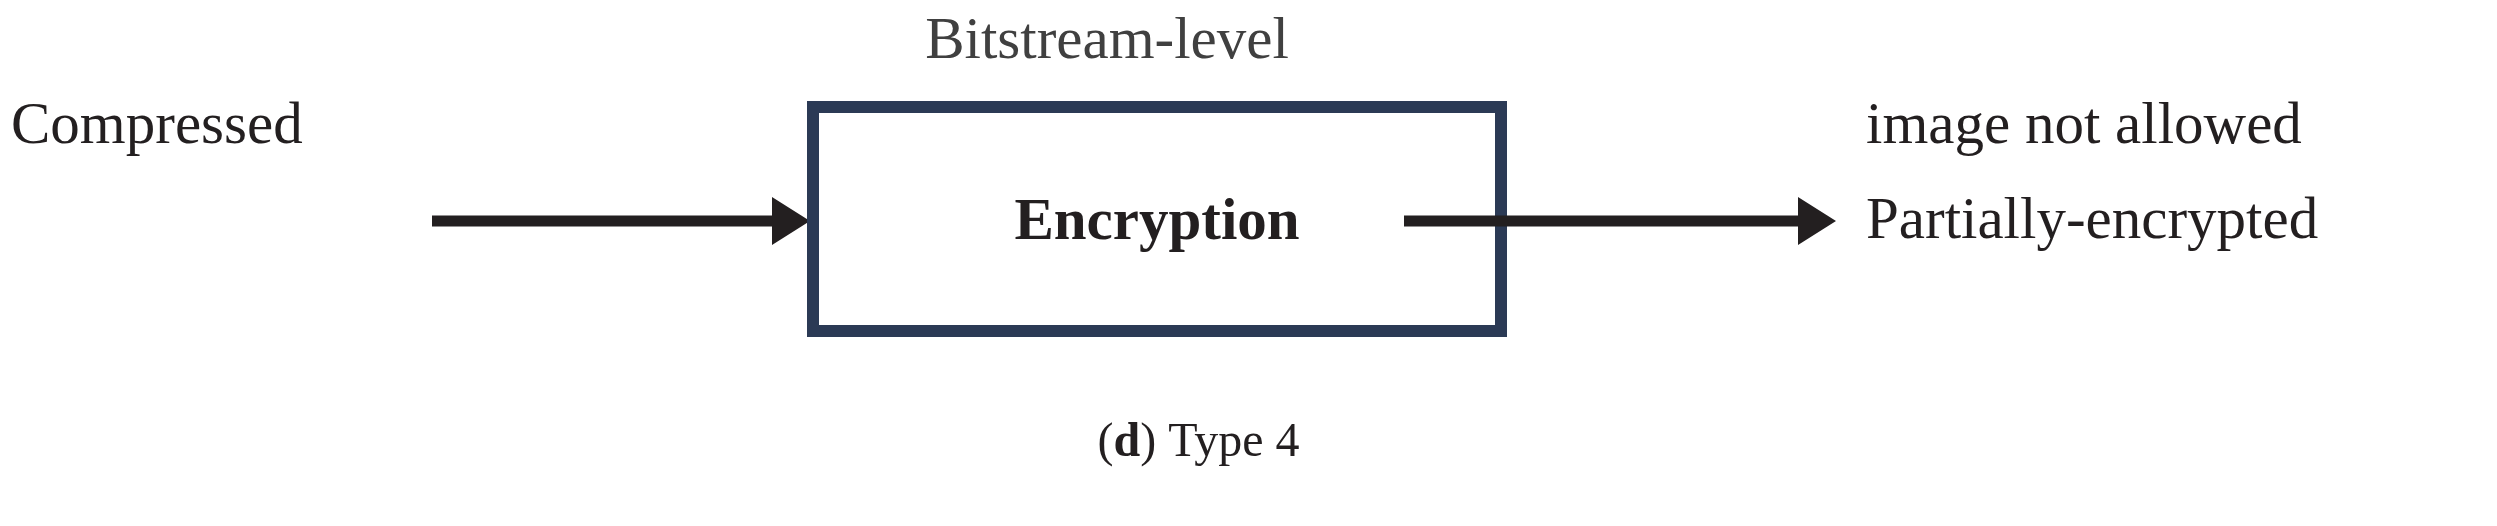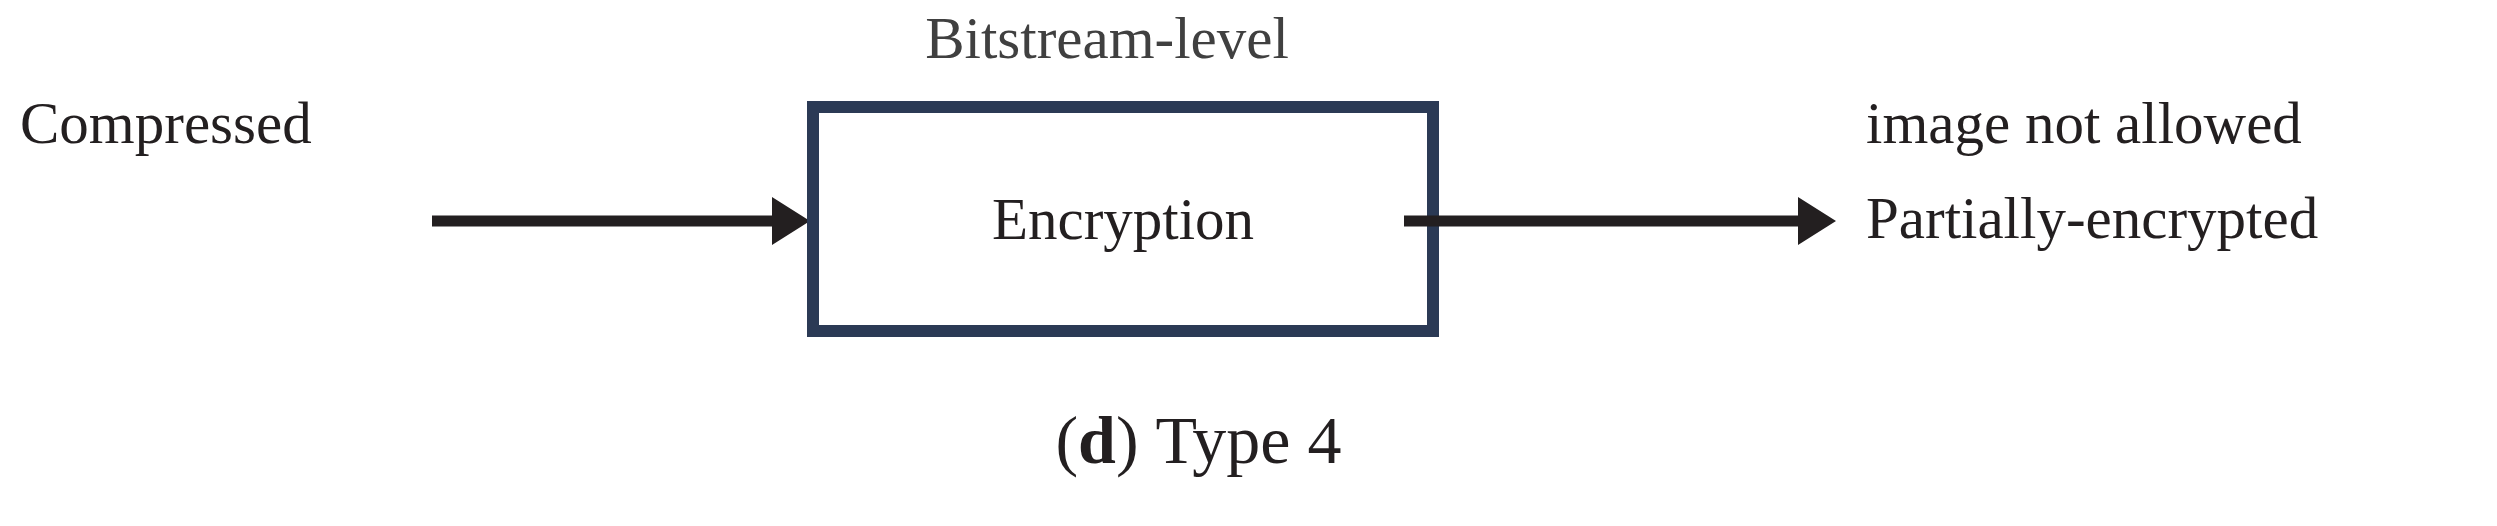--- a/index.html
+++ b/index.html
@@ -24,21 +24,21 @@
   .label {
     position: absolute;
     font-size: 59px;
     line-height: 95px;
     color: #231f20;
     white-space: nowrap;
     letter-spacing: 0px;
   }
 
   #input-label {
-    left: 20px;
+    left: 11px;
     top: 76px;
     text-align: center;
   }
 
   #output-label {
     left: 1866px;
     top: 76px;
     text-align: left;
   }
 
@@ -52,25 +52,26 @@
     line-height: 72px;
     color: #404040;
     white-space: nowrap;
   }
 
   
   #process-box {
     position: absolute;
     left: 807px;
     top: 101px;
-    width: 632px;
+    width: 700px;
     height: 236px;
     box-sizing: border-box;
     border: 12px solid #2b3a55;
     background: #ffffff;
+    font-weight: bold;
   }
 
   #process-label {
     position: absolute;
     left: 0;
     right: 0;
     top: 50%;
     transform: translateY(-50%);
     text-align: center;
     font-size: 59px;
@@ -90,21 +91,21 @@
 
   .arrow svg { display: block; width: 100%; height: 100%; }
 
   
   #caption {
     position: absolute;
     left: 0;
     top: 404px;
     width: 2397px;
     text-align: center;
-    font-size: 68px;
+    font-size: 48px;
     line-height: 72px;
     color: #231f20;
     white-space: nowrap;
   }
   #caption .cap-letter { font-weight: bold; }
 </style>
 </head>
 <body>
 
 <div id="figure">

